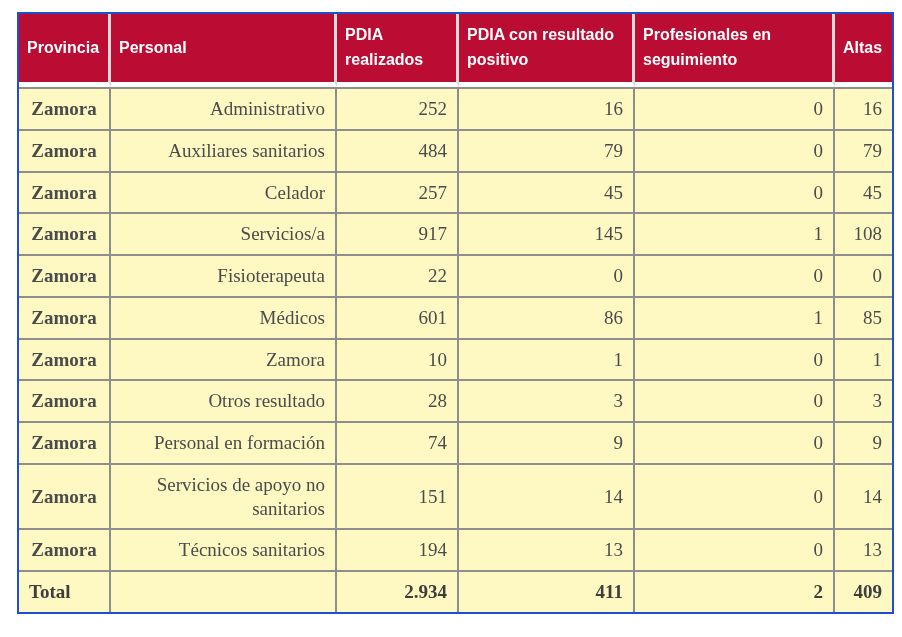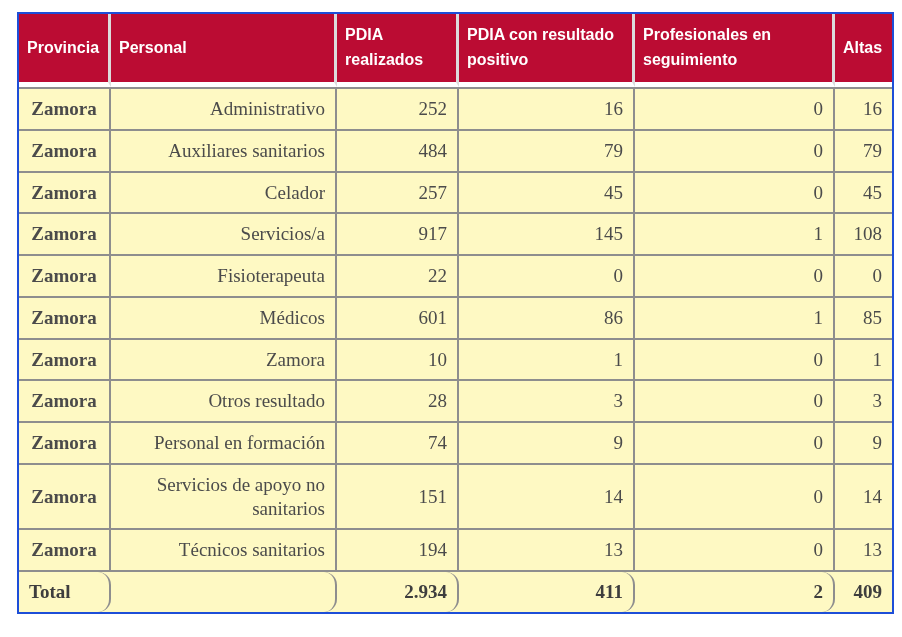--- a/index.html
+++ b/index.html
@@ -53,21 +53,20 @@
     text-align: right;
     overflow: hidden;
   }
   tbody td:last-child { border-right: none; }
   tbody tr:first-child td { border-top: 2px solid #8e8e8e; } 
   tbody tr:last-child td { border-bottom: none; } 
   tbody td.col-provincia { text-align: center; font-weight: bold; }
   tbody tr.total-row td {
     font-weight: bold;
     color: #3e3e3e;
-    border-radius: 13px;
   }
   tbody tr.total-row td.col-provincia { text-align: left; }
 </style>
 </head>
 <body>
 
 <div class="table-wrap">
   <table class="data-table">
     <colgroup>
       <col style="width:92px">

